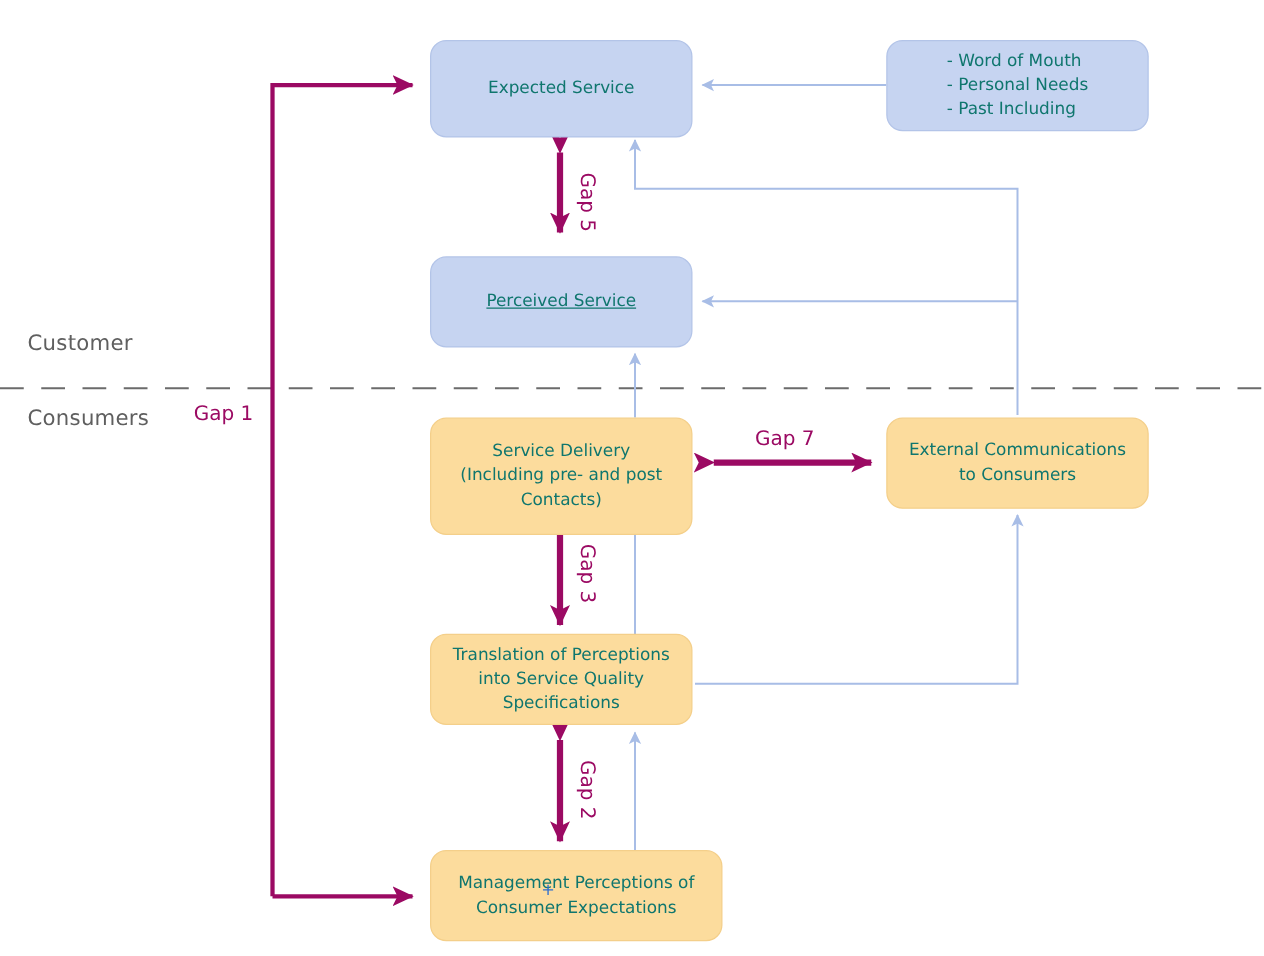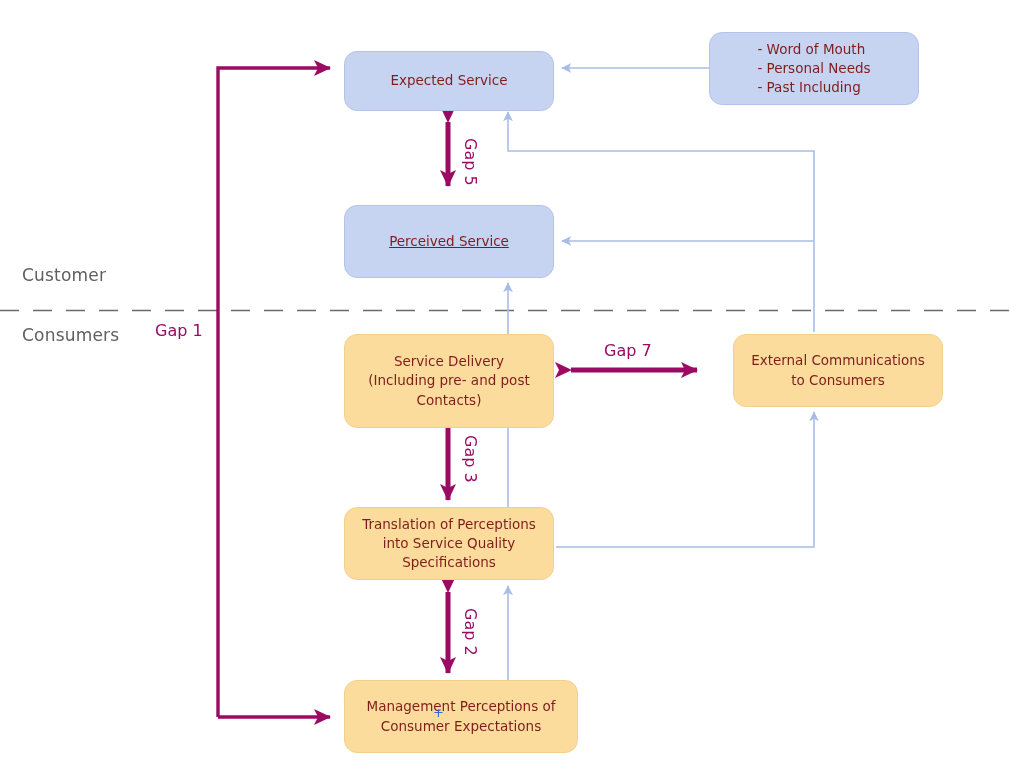--- a/index.html
+++ b/index.html
@@ -28,21 +28,21 @@
   .node {
     position: absolute;
     box-sizing: border-box;
     border-radius: 13px;
     display: flex;
     align-items: center;
     justify-content: center;
     text-align: center;
     font-size: 13.5px;
     line-height: 1.42;
-    color: #7f1d1d;
+    color: #0f766e;
     padding: 6px 14px;
   }
   .node-blue {
     background: #c6d4f1;
     border: 1px solid #b3c4e8;
   }
   .node-orange {
     background: #fcdc9d;
     border: 1px solid #f4cf8a;
   }
@@ -121,21 +121,21 @@
     <path d="M448,419 L448,500" stroke="#9b0a63" stroke-width="5" fill="none" marker-start="url(#mk-mag-start)" marker-end="url(#mk-mag)"></path>
 
     <path d="M448,592 L448,673" stroke="#9b0a63" stroke-width="5" fill="none" marker-start="url(#mk-mag-start)" marker-end="url(#mk-mag)"></path>
 
     <path d="M571,370 L697,370" stroke="#9b0a63" stroke-width="5" fill="none" marker-start="url(#mk-mag-start)" marker-end="url(#mk-mag)"></path>
 
     <path d="M218,717 L218,68 L330,68" stroke="#9b0a63" stroke-width="3.4" fill="none" marker-end="url(#mk-mag)"></path>
     <path d="M218,717 L330,717" stroke="#9b0a63" stroke-width="3.4" fill="none" marker-end="url(#mk-mag)"></path>
   </svg>
 
-  <div class="node node-blue" style="left:344px; top:32px; width:210px; height:60px;margin-top:19px;">
+  <div class="node node-blue" style="left:344px; top:32px; width:210px; height:78px;">
     <span>Expected Service</span>
   </div>
 
   <div class="node node-blue node-list" style="left:709px; top:32px; width:210px; height:73px;">
     <span class="lines">
       <span>- Word of Mouth</span>
       <span>- Personal Needs</span>
       <span>- Past Including</span>
     </span>
   </div>
@@ -144,21 +144,21 @@
     <span>Perceived Service</span>
   </div>
 
   <div class="node node-orange" style="left:344px; top:334px; width:210px; height:94px;">
     <span class="lines">
       <span>Service Delivery (Including pre-</span>
       <span>and post Contacts)</span>
     </span>
   </div>
 
-  <div class="node node-orange" style="left:709px; top:334px; width:210px; height:73px;margin-left:24px;">
+  <div class="node node-orange" style="left:709px; top:334px; width:210px; height:73px;">
     <span class="lines">
       <span>External Communications to</span>
       <span>Consumers</span>
     </span>
   </div>
 
   <div class="node node-orange" style="left:344px; top:507px; width:210px; height:73px;">
     <span class="lines">
       <span>Translation of Perceptions into</span>
       <span>Service Quality Specifications</span>

